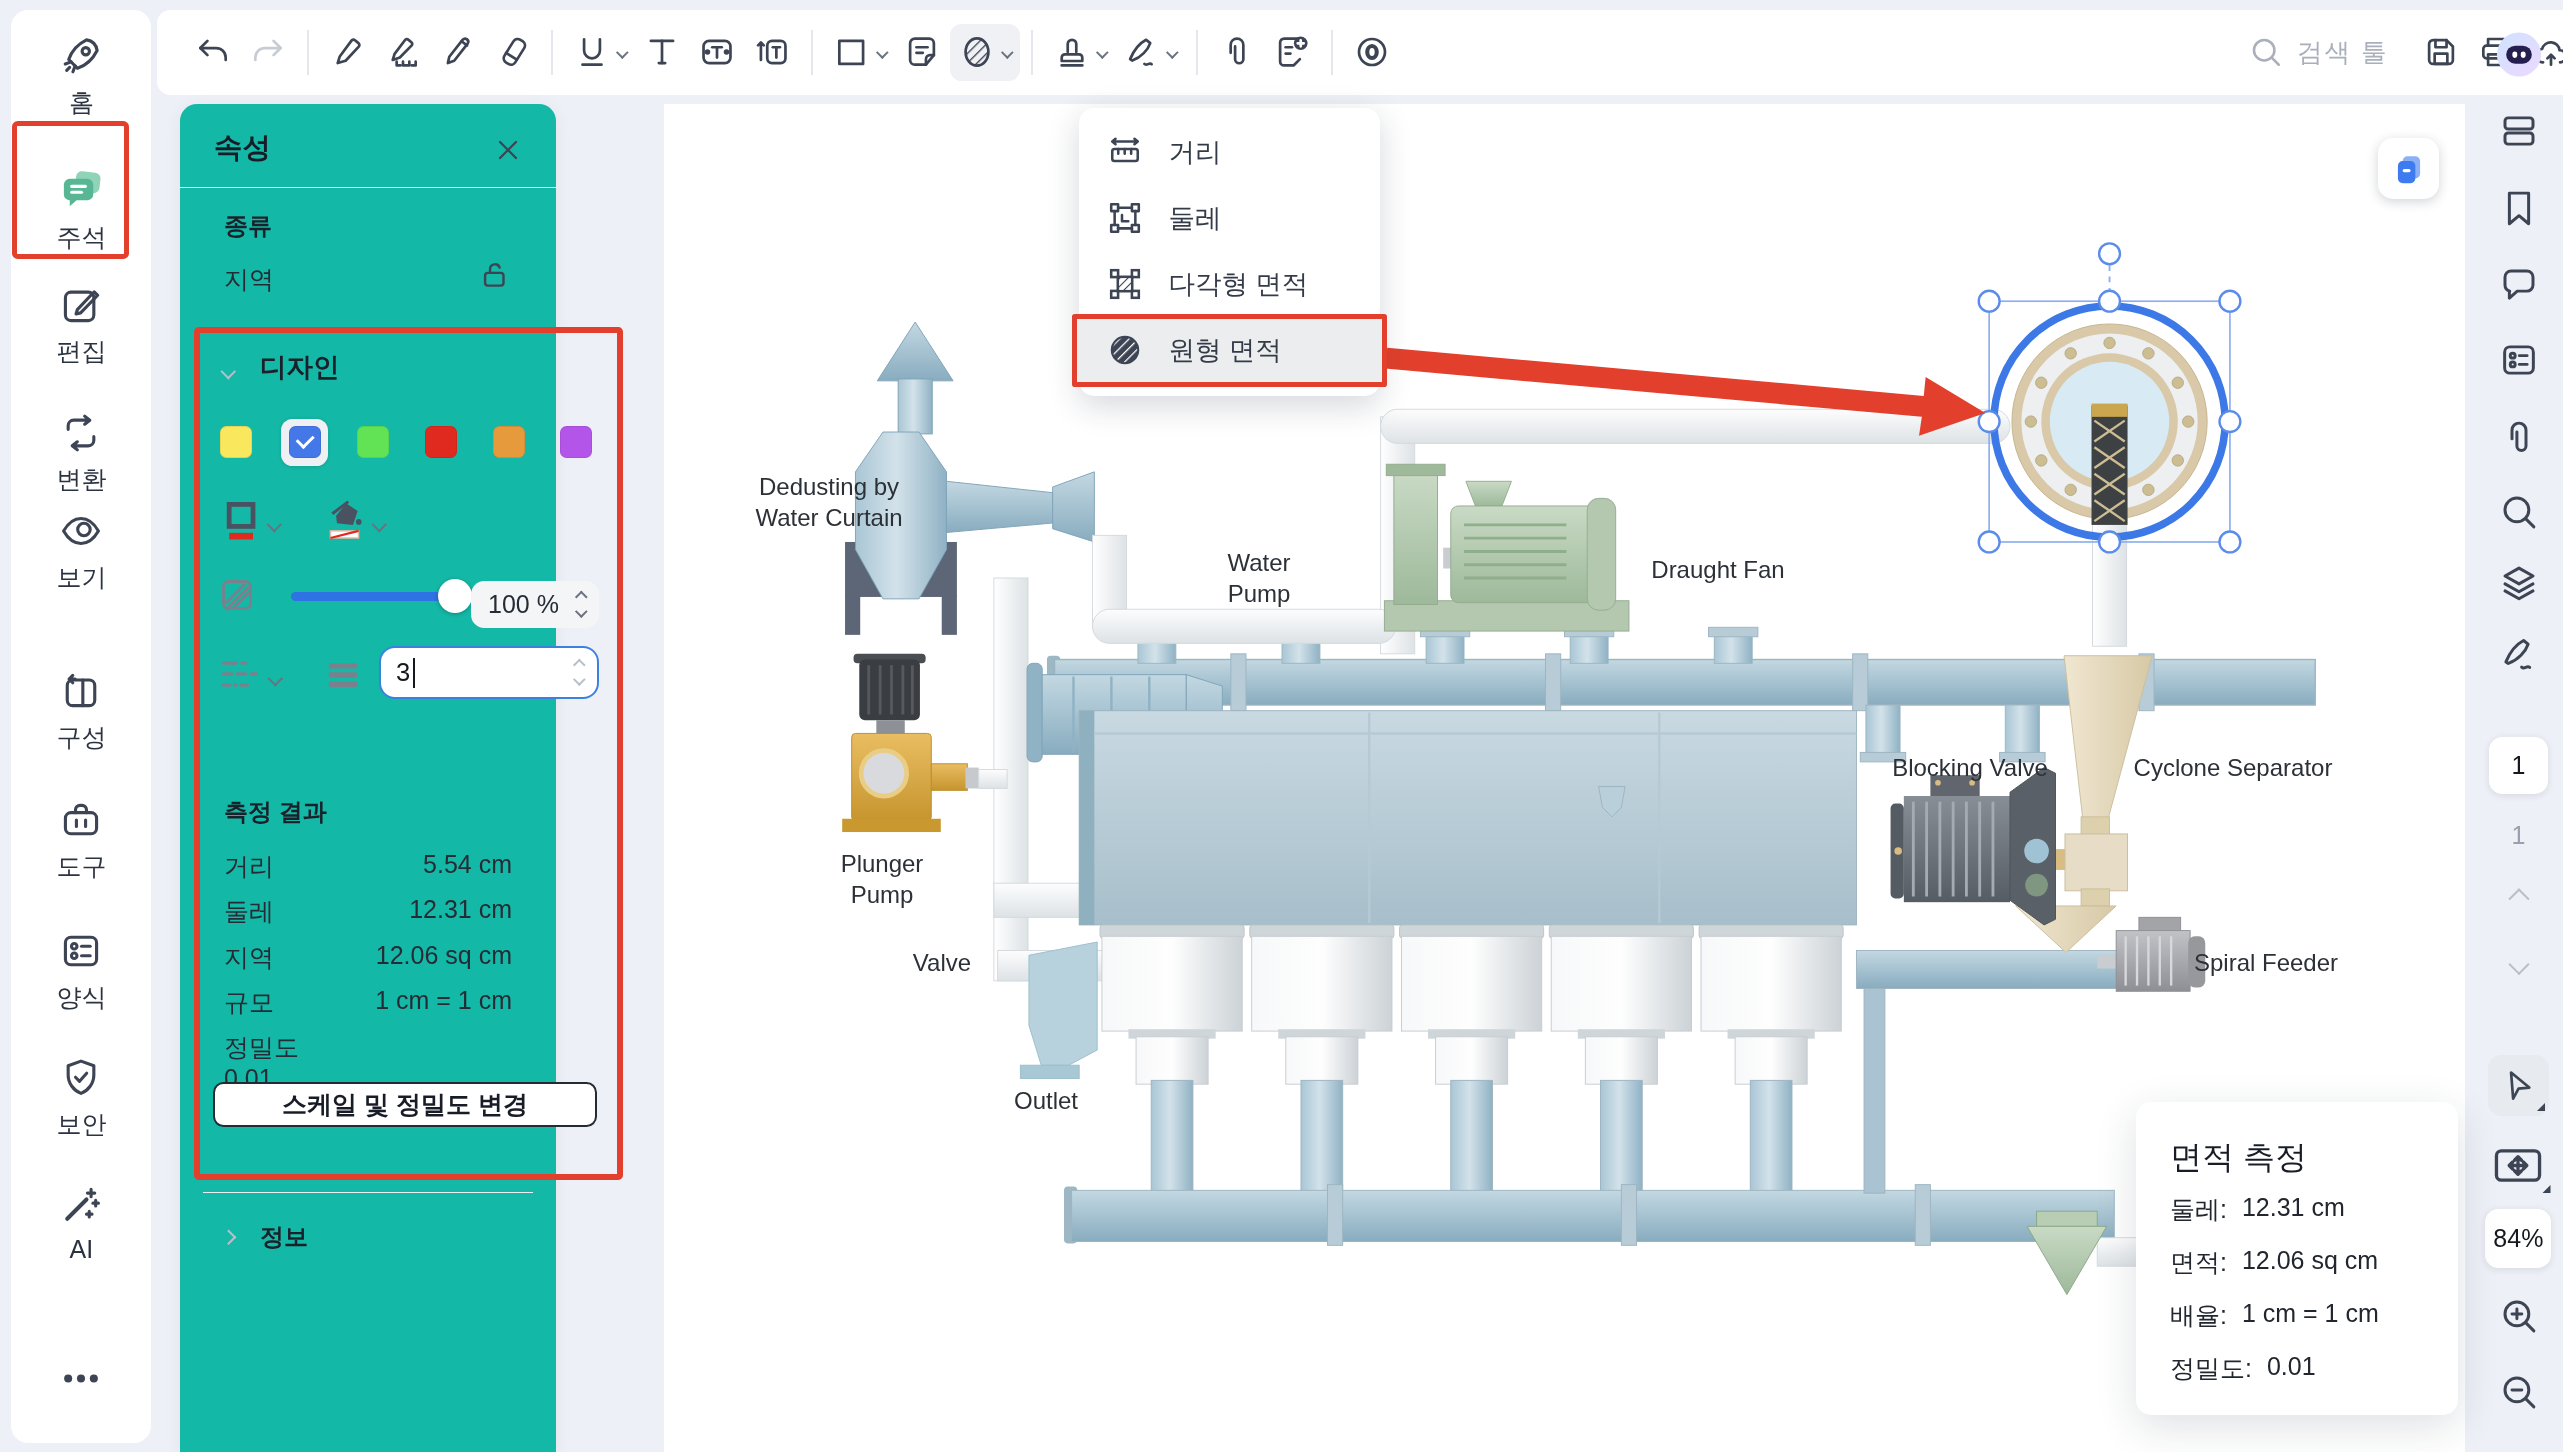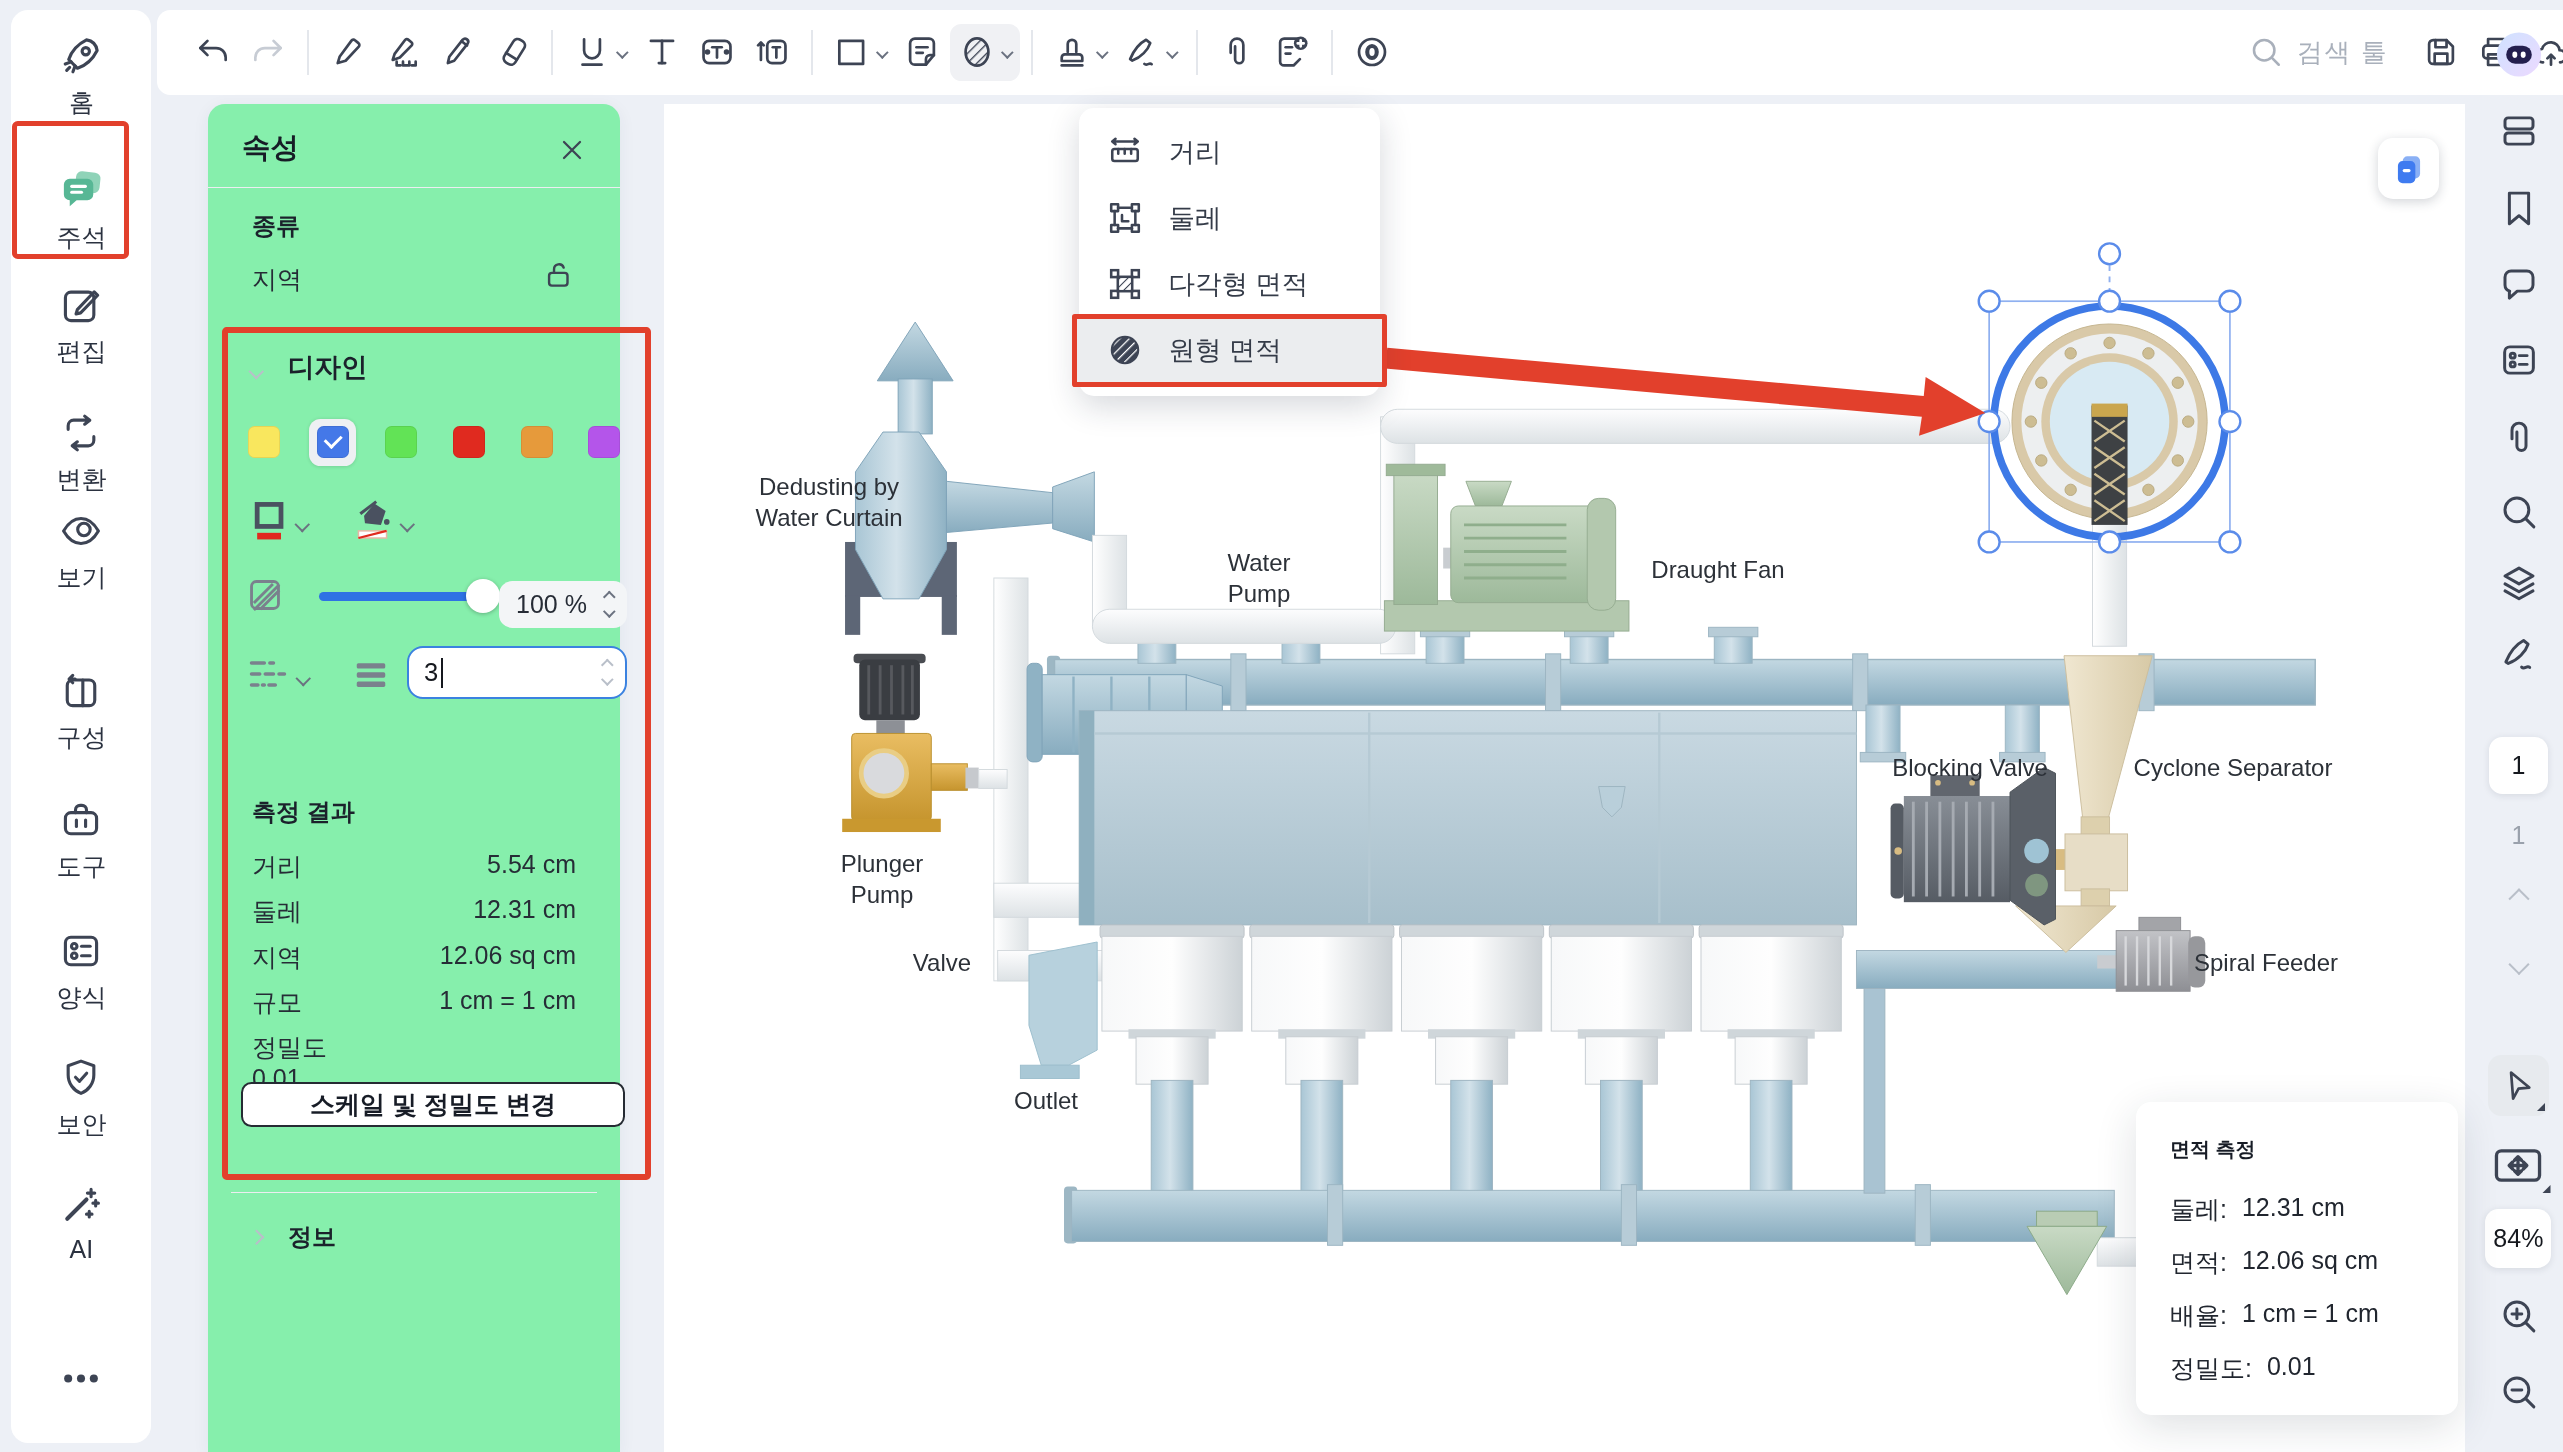--- a/index.html
+++ b/index.html
@@ -20,21 +20,21 @@
   #annot-redbox{left:12.3px;top:121px;width:117px;height:138px;border:5.7px solid #e2402c;border-radius:5.7px;box-sizing:border-box;z-index:3;}
   
   #toolbar{left:157px;top:9.5px;width:2505px;height:85px;background:#fff;border-radius:13.3px;display:flex;align-items:center;padding:0 28.4px;box-sizing:border-box;}
   .tbtn{height:57px;display:flex;align-items:center;gap:6.6px;padding:0 8.5px;border-radius:11.4px;cursor:pointer;}
   .tbtn.active{background:#f0f1f4;}
   .tdiv{width:1.9px;height:45px;background:#e4e7ec;margin:0 11.4px;}
   .tb-spacer{flex:1;}
   #search-box{display:flex;align-items:center;gap:13.3px;margin-right:25px;cursor:text;}
   #search-box .ph{font-size:25.6px;color:#a9b0bb;letter-spacing:1.9px;}
   
-  #props{left:180px;top:104px;width:412px;height:1348px;background:#86efac;border-radius:17px 17px 0 0;box-shadow:0 3.8px 17px rgba(40,50,70,.06);z-index:5;margin-left:28px;}
+  #props{left:180px;top:104px;width:376px;height:1348px;background:#14b8a6;border-radius:17px 17px 0 0;box-shadow:0 3.8px 17px rgba(40,50,70,.06);z-index:5;}
   #props .hr{position:absolute;left:0;right:0;height:1.4px;background:#eceef1;}
   .ptitle{font-size:28.4px;font-weight:bold;color:#171c26;}
   .phead{font-size:24px;font-weight:bold;color:#1b212b;}
   .ptext{font-size:25px;color:#262c36;}
   #design-redbox{left:14.2px;top:223px;width:429px;height:853px;border:6.6px solid #e2402c;border-radius:4.7px;box-sizing:border-box;pointer-events:none;}
   .swatch{position:absolute;top:322px;width:32px;height:32px;border-radius:6.6px;cursor:pointer;box-shadow:inset 0 0 0 0.9px rgba(0,0,0,.08);}
   #swatch-halo{left:101px;top:315px;width:47px;height:47px;border-radius:11.4px;background:#eef0f3;box-shadow:0 0.9px 3.8px rgba(0,0,0,.12);}
   .swcheck{position:absolute;left:7.6px;top:7.6px;width:13.3px;height:7.6px;border-left:3px solid #fff;border-bottom:3px solid #fff;transform:rotate(-45deg);}
   #op-track{left:111px;top:488px;width:164px;height:8.5px;border-radius:4.7px;background:#2f72e4;}
   #op-knob{left:258px;top:475px;width:34px;height:34px;border-radius:50%;background:#fff;box-shadow:0 0.9px 4.7px rgba(0,0,0,.28);cursor:pointer;}
@@ -54,21 +54,21 @@
   #mitem-redbox{position:absolute;left:-6.6px;right:-6.6px;top:-3.8px;bottom:-3.8px;border:5.7px solid #e2402c;border-radius:2.8px;pointer-events:none;}
   
   #canvas{left:664px;top:104px;width:1801px;height:1348px;background:#fff;}
   #diagram-svg{position:absolute;inset:0;z-index:1;}
   .dlabel{position:absolute;transform:translate(-50%,-50%);font-size:24px;line-height:1.3;color:#2c3138;text-align:center;z-index:2;}
   #annot-svg{position:absolute;inset:0;z-index:3;}
   #arrow-svg{position:absolute;inset:0;z-index:4;pointer-events:none;}
   #float-badge{left:1714px;top:34px;width:61px;height:61px;background:#fff;border-radius:15px;box-shadow:0 2.8px 11.4px rgba(30,40,60,.2);display:flex;align-items:center;justify-content:center;z-index:5;cursor:pointer;}
   
   #area-tip{left:2136px;top:1102px;width:322px;height:313px;background:#fff;border-radius:15px;box-shadow:0 11.4px 42px rgba(30,40,60,.14);z-index:15;}
-  #area-tip .t{position:absolute;left:34px;top:34px;font-size:20px;font-weight:bold;color:#171c26;}
+  #area-tip .t{position:absolute;left:34px;top:34px;font-size:32px;font-weight:normal;color:#171c26;}
   #area-tip .r{position:absolute;left:34px;display:flex;gap:15px;font-size:25px;color:#21262f;}
   
   #right-rail{left:2474px;top:0;width:89px;height:1452px;z-index:6;}
   .rit{position:absolute;left:50%;transform:translateX(-50%);cursor:pointer;}
   .rbox{position:absolute;background:#fff;border-radius:13.3px;display:flex;align-items:center;justify-content:center;font-size:25px;color:#15181e;cursor:pointer;}
   .corner-tri{position:absolute;right:4.7px;bottom:4.7px;width:0;height:0;border-left:8.5px solid transparent;border-bottom:8.5px solid #3d4454;}
 </style>
 </head>
 <body>
 

